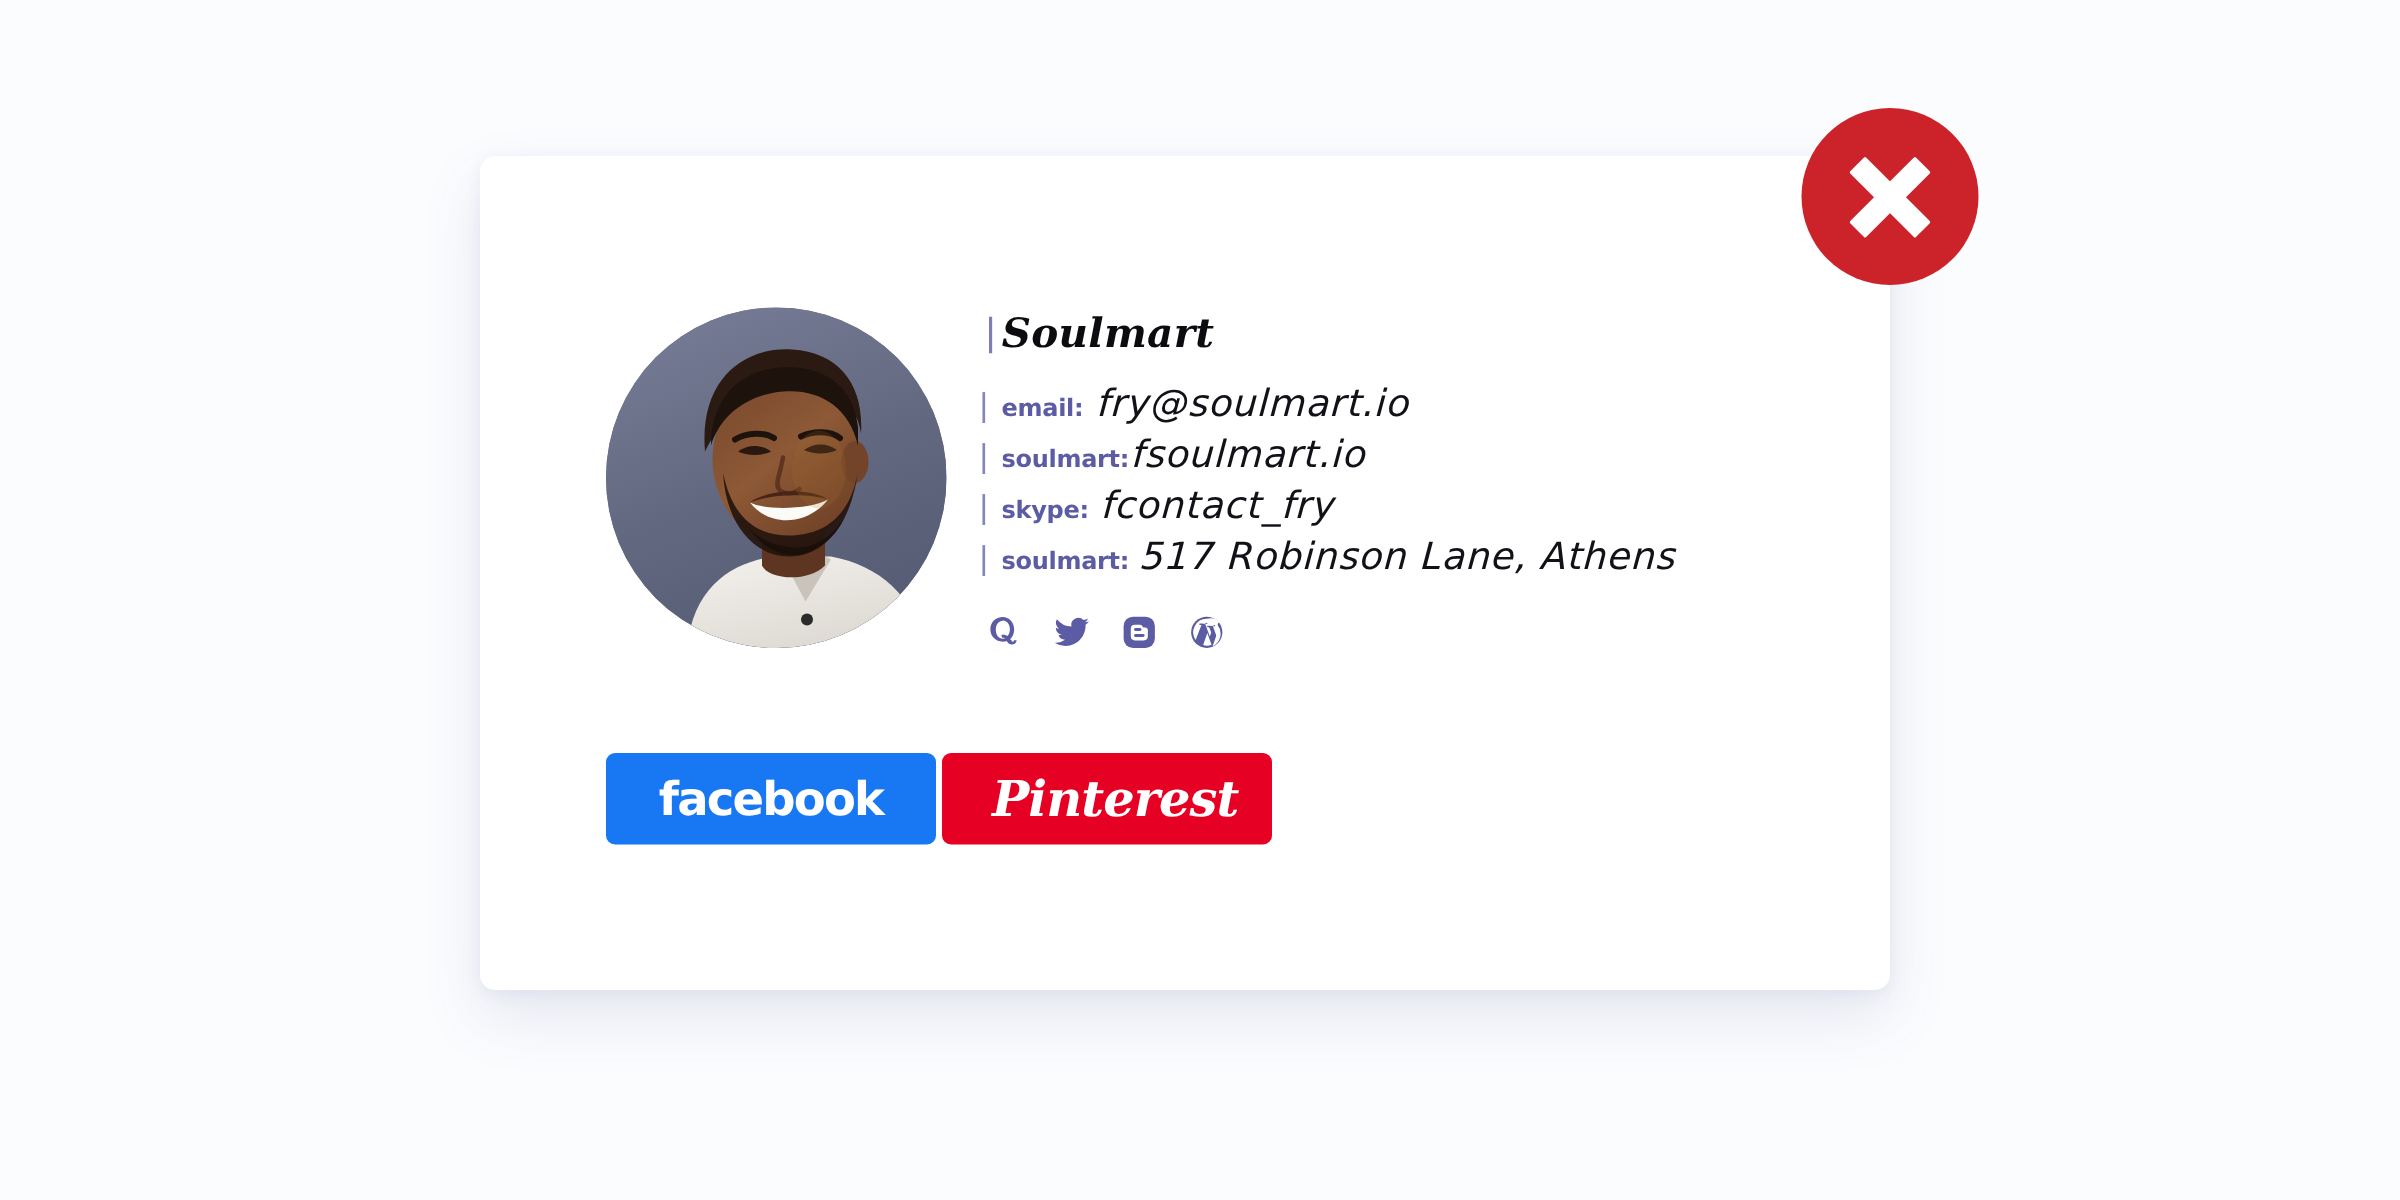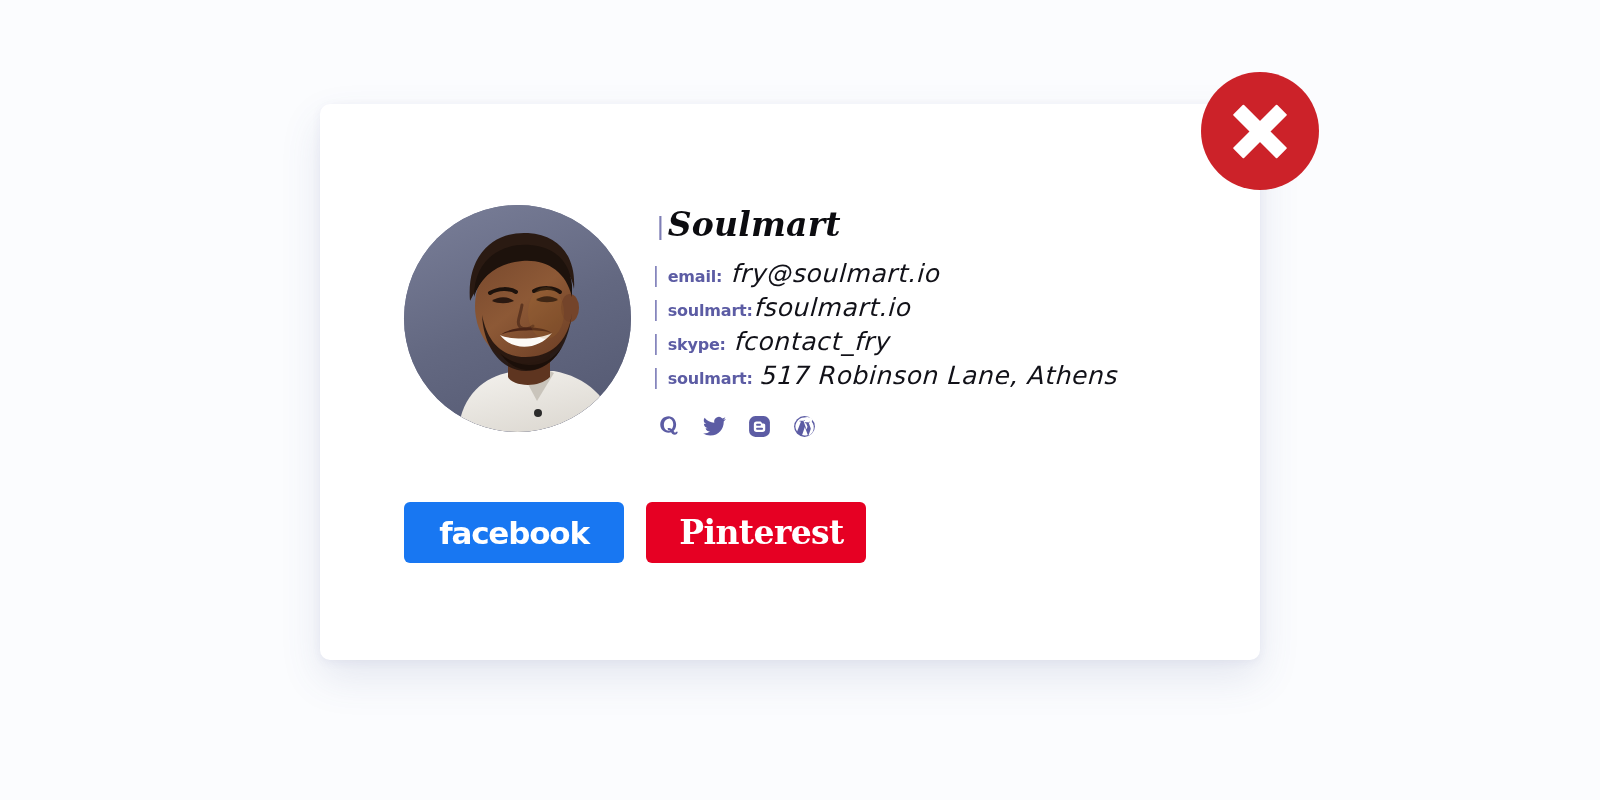--- a/index.html
+++ b/index.html
@@ -116,21 +116,21 @@
   }
   .companyline {
     margin: 10px 0 0 0;
     line-height: 1;
     white-space: nowrap;
   }
   .company {
     font-family: "DejaVu Serif", "Liberation Serif", serif;
     font-weight: bold;
     font-style: italic;
-    font-size: 33px;
+    font-size: 27px;
     color: #0c0c10;
     letter-spacing: 0.2px;
   }
 
   
   .contact-list {
     margin: 18px 0 0 0;
     padding: 0;
     list-style: none;
   }
@@ -188,21 +188,21 @@
     color: #5c5ca4;
   }
   .social-icon svg { display: block; }
 
   
   .cta-row {
     position: absolute;
     left: 84px;
     top: 398px;
     display: flex;
-    gap: 22px;
+    gap: 4px;
   }
   .cta {
     border: none;
     padding: 0;
     cursor: pointer;
     border-radius: 6px;
     display: flex;
     align-items: center;
     justify-content: center;
   }
@@ -219,20 +219,21 @@
   .fb-text {
     font-family: "DejaVu Sans", sans-serif;
     font-weight: bold;
     font-size: 31px;
     color: #ffffff;
     letter-spacing: -1.2px;
   }
   .pin-text {
     font-family: "DejaVu Serif", "Liberation Serif", serif;
     font-weight: bold;
+    font-style: italic;
     font-size: 33px;
     color: #ffffff;
     letter-spacing: -0.6px;
     margin-left: 11px;
   }
 </style>
 </head>
 <body>
 
 <div class="card">

